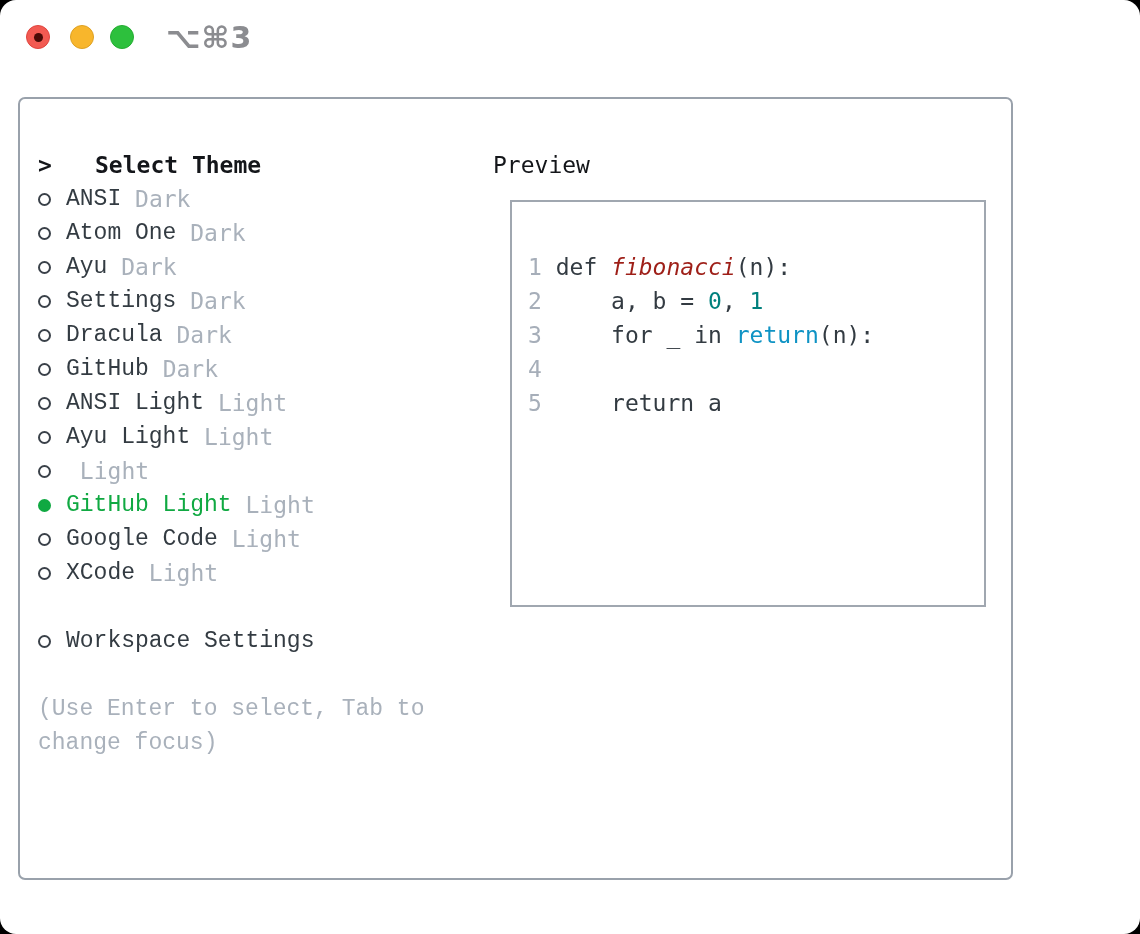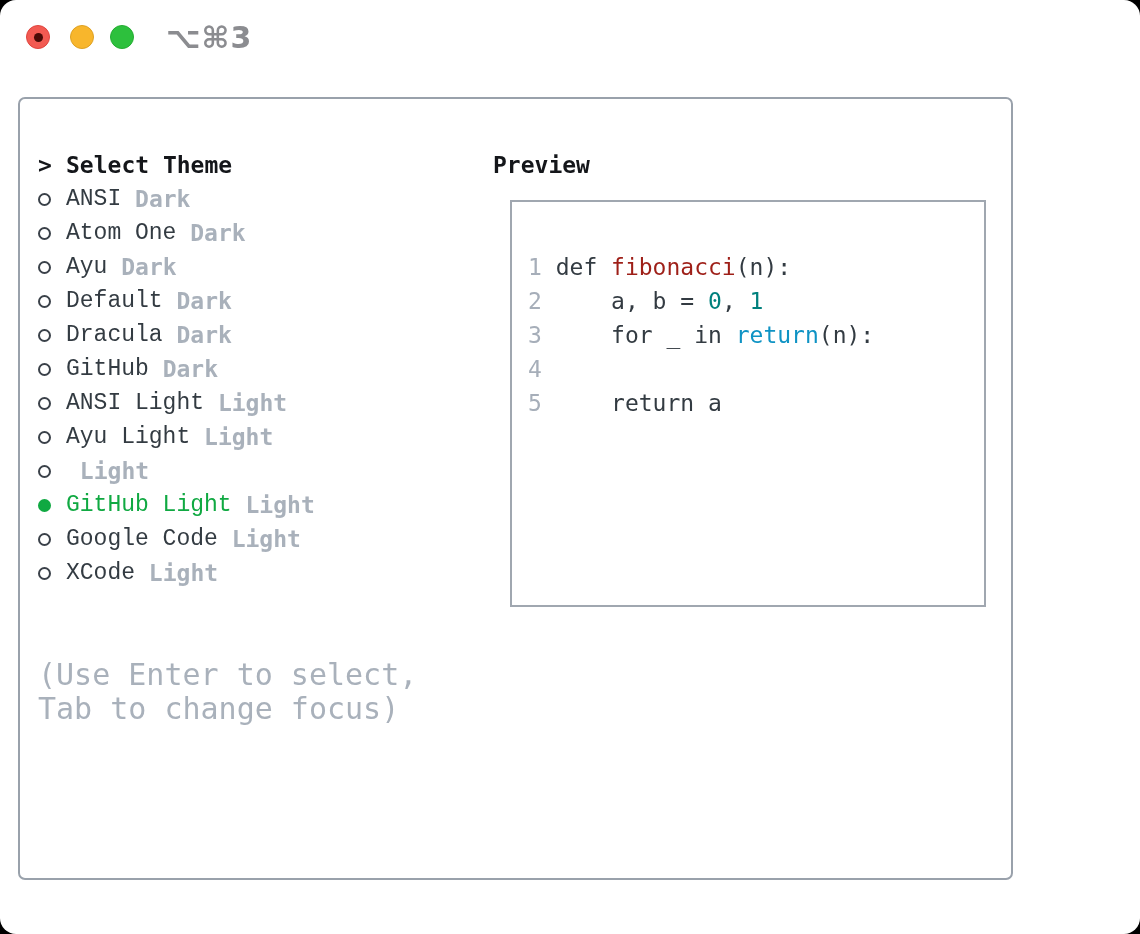--- a/index.html
+++ b/index.html
@@ -42,38 +42,38 @@
     border:2px solid var(--border-gray);border-radius:7px;background:#fff;
   }
 
   .left-col{position:absolute;left:18px;top:49px;}
   .row{display:flex;align-items:center;height:34px;white-space:pre;font-size:23px;color:var(--text-dark);}
   .row.blank{height:34px;}
   .marker{width:28px;height:34px;display:flex;align-items:center;flex:none;}
   .prefix{color:#14161a;font-weight:700;font-size:23px;}
   .radio{width:13px;height:13px;border-radius:50%;border:2px solid #3a4149;margin-top:1px;}
   .radio.sel{background:var(--accent-green);border-color:var(--accent-green);}
-  .header-label{color:#14161a;font-weight:700;}
+  .header-label{color:#14161a;font-weight:700;margin-left:29px;}
   .apply-label{color:#14161a;}
   .t-name{color:var(--text-dark);font-family:Liberation Mono, monospace;}
   .t-name.sel{color:var(--accent-green);text-align:center;}
-  .t-tag{color:var(--muted-gray);font-weight:bold;}
-  .hint{width:445px;font-size:30px;line-height:34px;color:var(--muted-gray);white-space:normal;}
+  .t-tag{color:var(--muted-gray);}
+  .hint{width:445px;font-size:23px;line-height:34px;color:var(--muted-gray);white-space:normal;font-family:Liberation Mono, monospace;}
 
   
-  .preview-title{position:absolute;left:473px;top:49px;height:34px;line-height:34px;font-size:23px;font-weight:700;color:#14161a;}
+  .preview-title{position:absolute;left:473px;top:49px;height:34px;line-height:34px;font-size:23px;font-weight:400;color:#14161a;}
   .preview-box{
     position:absolute;left:490px;top:101px;width:476px;height:407px;
     border:2px solid #a0a7b0;background:#fff;
     padding:48px 0 0 16px;overflow:hidden;
   }
   .crow{display:flex;height:34px;align-items:center;white-space:pre;font-size:23px;}
   .lno{color:#a6aeb9;width:2ch;flex:none;}
   .c-pl,.c-kw{color:var(--text-dark);}
-  .c-title{color:var(--title-red);}
+  .c-title{color:var(--title-red);font-style:italic;}
   .c-num{color:var(--number-teal);}
   .c-bi{color:var(--builtin-blue);}
 </style>
 </head>
 <body>
 
 <div class="window">
 
   <div class="topbar">
     <div class="light red">
@@ -89,35 +89,36 @@
     <div class="left-col">
       <div class="row">
         <span class="marker prefix">&gt;</span>
         <span class="header-label">Select Theme</span>
       </div>
 
       <div id="theme-rows">
           <div class="row"><span class="marker"><span class="radio"></span></span><span class="t-name">ANSI</span><span class="t-tag"> Dark</span></div>
           <div class="row"><span class="marker"><span class="radio"></span></span><span class="t-name">Atom One</span><span class="t-tag"> Dark</span></div>
           <div class="row"><span class="marker"><span class="radio"></span></span><span class="t-name">Ayu</span><span class="t-tag"> Dark</span></div>
-          <div class="row"><span class="marker"><span class="radio"></span></span><span class="t-name">Default</span><span class="t-tag"> Dark</span></div>
+          <div class="row"><span class="marker"><span class="radio"></span></span><span class="t-name">Settings</span><span class="t-tag"> Dark</span></div>
           <div class="row"><span class="marker"><span class="radio"></span></span><span class="t-name">Dracula</span><span class="t-tag"> Dark</span></div>
           <div class="row"><span class="marker"><span class="radio"></span></span><span class="t-name">GitHub</span><span class="t-tag"> Dark</span></div>
           <div class="row"><span class="marker"><span class="radio"></span></span><span class="t-name">ANSI Light</span><span class="t-tag"> Light</span></div>
           <div class="row"><span class="marker"><span class="radio"></span></span><span class="t-name">Ayu Light</span><span class="t-tag"> Light</span></div>
           <div class="row"><span class="marker"><span class="radio"></span></span><span class="t-tag"> Light</span></div>
           <div class="row"><span class="marker"><span class="radio sel"></span></span><span class="t-name sel">GitHub Light</span><span class="t-tag"> Light</span></div>
           <div class="row"><span class="marker"><span class="radio"></span></span><span class="t-name">Google Code</span><span class="t-tag"> Light</span></div>
           <div class="row"><span class="marker"><span class="radio"></span></span><span class="t-name">XCode</span><span class="t-tag"> Light</span></div>
         </div>
 
       <div class="row blank"></div>
 
 
       <div id="apply-rows">
+          <div class="row"><span class="marker"><span class="radio"></span></span><span class="t-name">Workspace Settings</span></div>
         </div>
 
       <div class="row blank"></div>
 
       <div class="hint">(Use Enter to select, Tab to change focus)</div>
     </div>
 
     <div class="preview-title">Preview</div>
 
     <div class="preview-box">

